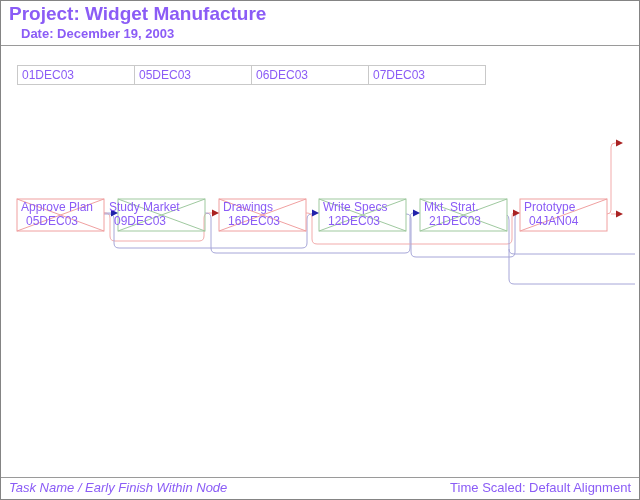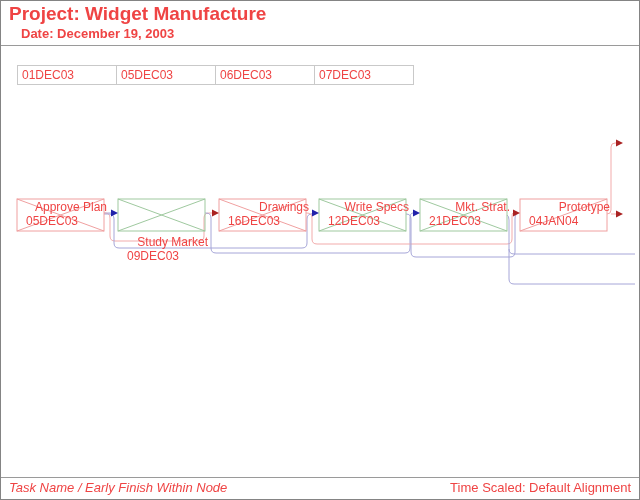--- a/index.html
+++ b/index.html
@@ -1,36 +1,36 @@
 <!DOCTYPE html>
 <html><head>
 <meta charset="utf-8">
 <style>
   html,body{margin:0;padding:0;background:#fff;}
   .page{
     position:relative;width:640px;height:500px;background:#ffffff;
     border:1px solid #848484;box-sizing:border-box;overflow:hidden;
-    font-family:"Liberation Sans",sans-serif;color:#ef4444;
+    font-family:"Liberation Sans",sans-serif;color:#8b5cf6;
   }
   .title{position:absolute;left:8px;top:2px;font-size:19px;font-weight:bold;white-space:nowrap;}
   .dateline{position:absolute;left:20px;top:25px;font-size:13px;font-weight:bold;white-space:nowrap;}
   .rule{position:absolute;left:0;right:0;height:0;border-top:1px solid #9a9a9a;}
   .rule-title{top:44px;}
   .rule-footer{top:476px;}
   .timescale{position:absolute;left:16px;top:64px;display:flex;z-index:2;}
   .tcell{
-    width:100px;height:20px;box-sizing:border-box;border:1px solid #c9c9c9;
+    width:118px;height:20px;box-sizing:border-box;border:1px solid #c9c9c9;
     margin-left:-1px;font-size:12px;line-height:18px;padding-left:4px;
     background:#fff;white-space:nowrap;overflow:hidden;
   }
   .tcell:first-child{margin-left:0;}
   svg.canvas{position:absolute;left:0;top:0;z-index:1;}
   .nodelabel{position:absolute;top:199px;width:86px;font-size:12px;line-height:14px;z-index:3;white-space:nowrap;}
   .nodelabel .line2{display:block;padding-left:5px;}
-  .nodelabel .line1{display:block;text-align:right;}
+  .nodelabel .line1{display:block;}
   .footer-left{position:absolute;left:8px;top:479px;font-size:13px;white-space:nowrap;font-style:italic;}
   .footer-right{position:absolute;right:8px;top:479px;font-size:13px;white-space:nowrap;}
 </style>
 </head>
 <body>
 
 <div class="page">
 
   <div class="title">Project: Widget Manufacture</div>
   <div class="dateline">Date: December 19, 2003</div>
@@ -100,21 +100,21 @@
       <path d="M519,212 l-7,-3.5 v7 z" fill="#aa2222"></path>
       <path d="M622,142 l-7,-3.5 v7 z" fill="#aa2222"></path>
       <path d="M622,213 l-7,-3.5 v7 z" fill="#aa2222"></path>
     </g>
   </svg>
 
   <div class="nodelabel" style="left:20px;">
     <span class="line1">Approve Plan</span>
     <span class="line2">05DEC03</span>
   </div>
-  <div class="nodelabel" style="left:121px;margin-top:35px;">
+  <div class="nodelabel" style="left:108px;">
     <span class="line1">Study Market</span>
     <span class="line2">09DEC03</span>
   </div>
   <div class="nodelabel" style="left:222px;">
     <span class="line1">Drawings</span>
     <span class="line2">16DEC03</span>
   </div>
   <div class="nodelabel" style="left:322px;">
     <span class="line1">Write Specs</span>
     <span class="line2">12DEC03</span>

